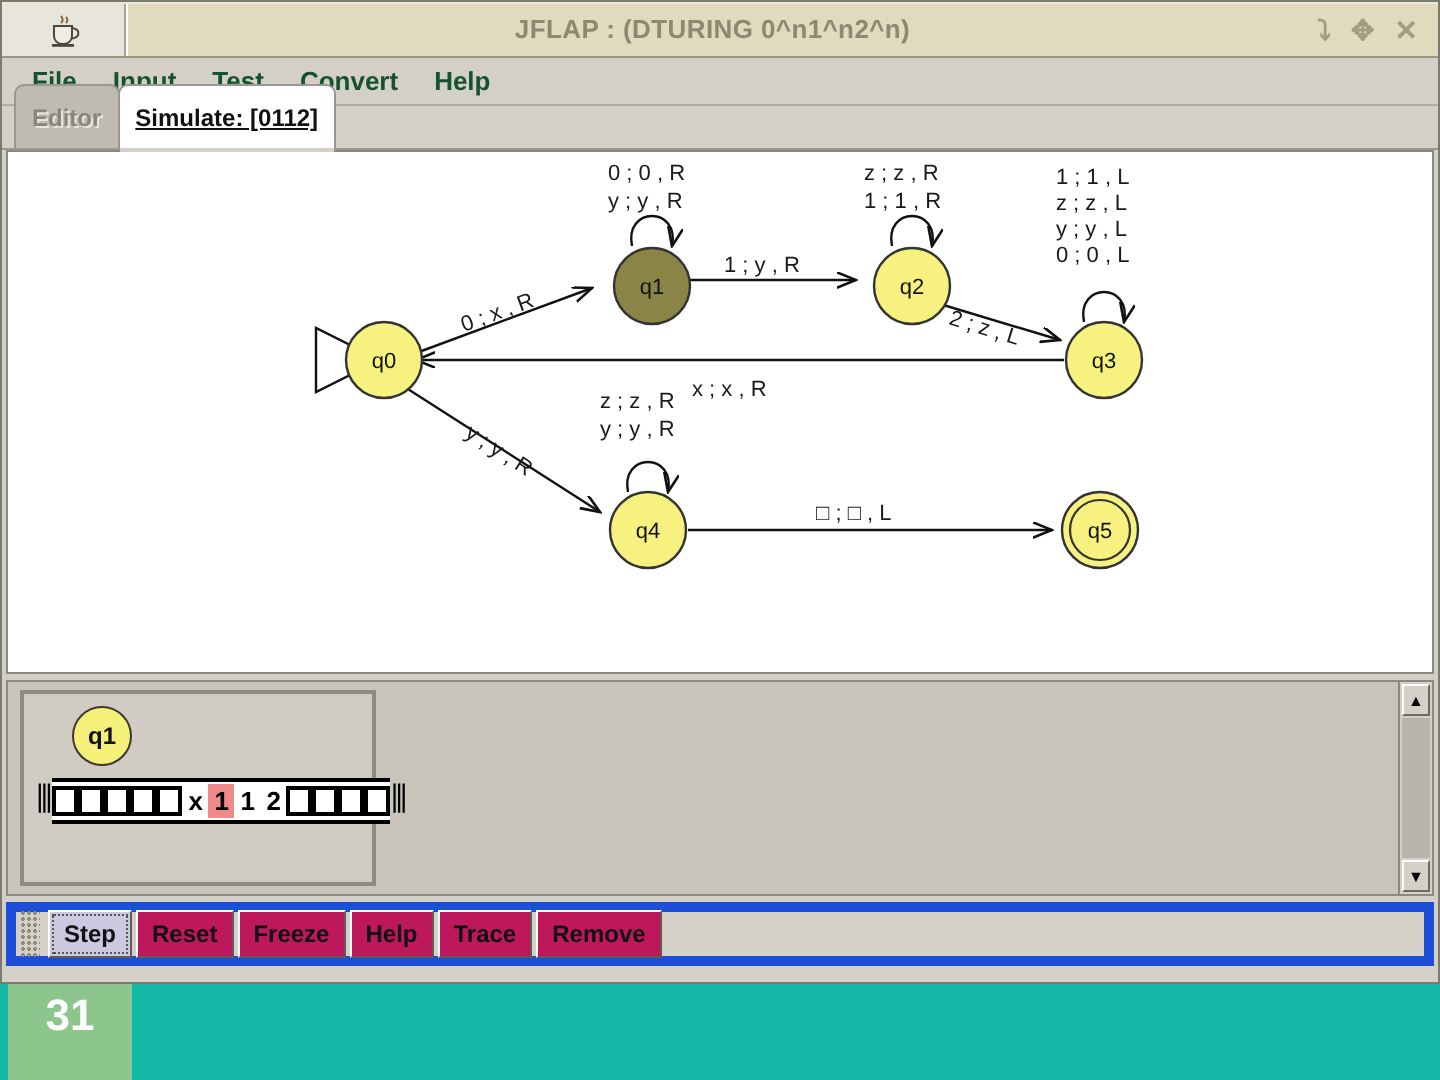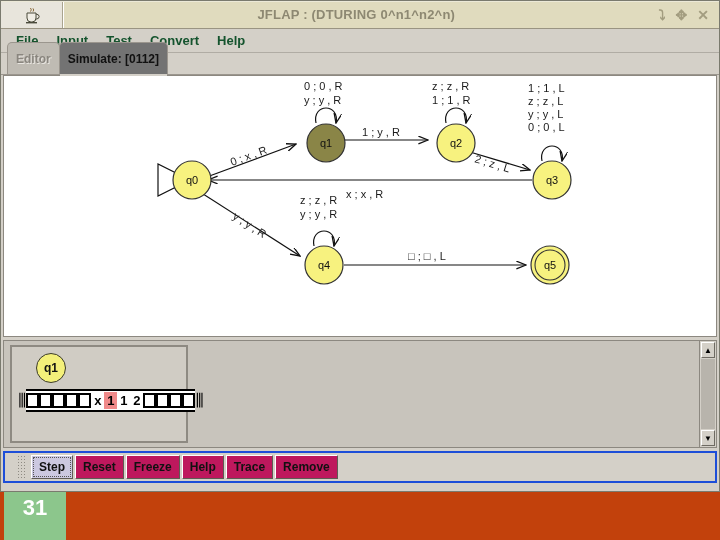--- a/index.html
+++ b/index.html
@@ -113,24 +113,25 @@
     margin-right: -1px;
     position: relative;
     white-space: nowrap;
   }
   .tab.inactive {
     background: #bfbbb3;
     color: #8a867f;
     text-shadow: 1px 1px 0 #e8e5e0;
   }
   .tab.active {
-    background: #737373;
+    background: #ffffff;
     color: #111;
     z-index: 3;
     height: 21px;
+    text-decoration: underline;
   }
   .tab.active::after {
     content:"";
     position:absolute;
     left:0; right:0; bottom:-1px; height:2px;
     background:#d4d0c8;
   }
   .tab-filler {
     flex: 1;
     height: 20px;
@@ -239,24 +240,24 @@
     flex: 1;
     background: #b8b4ac;
     margin: 1px 0;
   }
 
   
   .buttonbar {
     height: 32px;
     margin: 3px 2px 0 2px;
     background: #d4d0c8;
-    border: 2px solid #1d4ed8;
+    border: 5px solid #1d4ed8;
     display: flex;
     align-items: center;
-    padding-left: 12px;
+    padding-left: 2px;
   }
   .grip {
     width: 10px; height: 24px;
     margin-right: 4px;
     background-image:
       radial-gradient(circle, #8e8a82 1px, transparent 1px);
     background-size: 3px 3px;
   }
   .btn {
     height: 24px;
@@ -280,21 +281,21 @@
     border-bottom-color: #5f5b54;
     outline: 1px dotted #555;
     outline-offset: -3px;
   }
 
   
   .footer {
     position: absolute;
     left: 0; top: 492px;
     width: 720px; height: 48px;
-    background: #c2410c;
+    background: #14b8a6;
   }
   .slide-num {
     position: absolute;
     left: 4px; top: 0;
     width: 62px; height: 48px;
     background: #8cc68c;
     color: #ffffff;
     font-size: 22px;
     font-weight: bold;
     display: flex;

